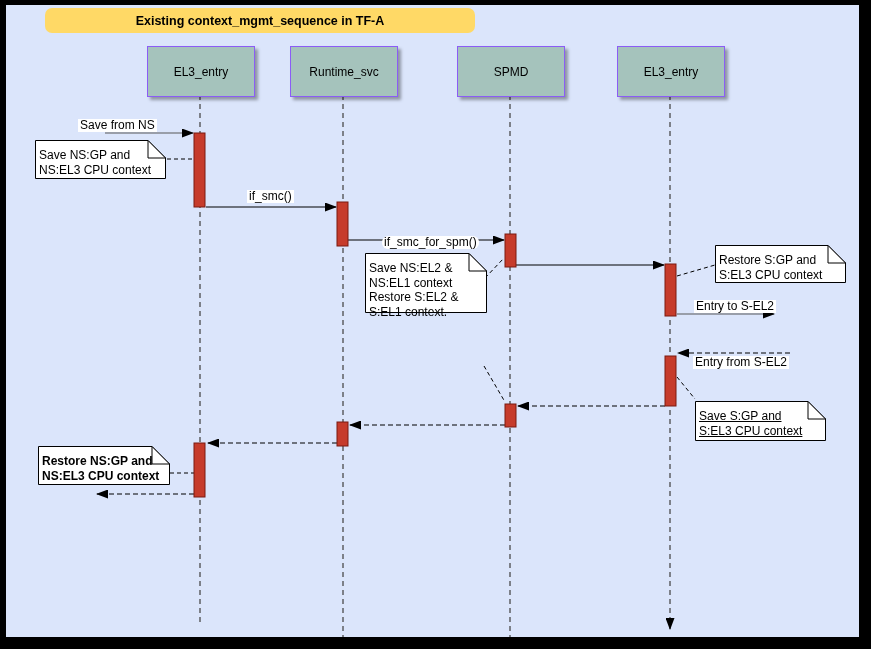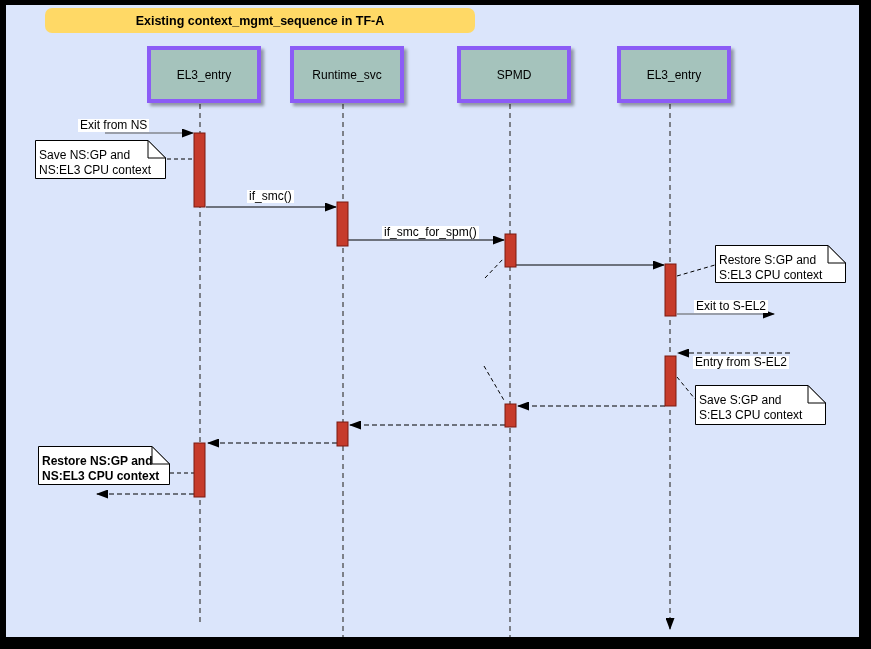--- a/index.html
+++ b/index.html
@@ -27,21 +27,21 @@
     background: #ffd966;
     border-radius: 7px;
     display: flex; align-items: center; justify-content: center;
     font-size: 12.5px; font-weight: bold; color: #000;
     z-index: 3;
   }
   .lifeline-header {
     position: absolute;
     width: 106px; height: 49px; top: 46px;
     background: #a5c3bc;
-    border: 4px solid #8b5cf6;
+    border: 1px solid #8b5cf6;
     box-shadow: 3px 3px 3px rgba(0,0,0,0.35);
     display: flex; align-items: center; justify-content: center;
     font-size: 12px; color: #000;
     z-index: 3;
   }
   .msg-label {
     position: absolute;
     background: #ffffff;
     font-size: 12px; line-height: 13px;
     color: #000;
@@ -126,43 +126,53 @@
   <div class="lifeline-header" style="left:290px;">
     <span>Runtime_svc</span>
   </div>
   <div class="lifeline-header" style="left:457px;">
     <span>SPMD</span>
   </div>
   <div class="lifeline-header" style="left:617px;">
     <span>EL3_entry</span>
   </div>
 
-  <div class="msg-label" style="left:78px;top:119px;">Exit from NS</div>
+  <div class="msg-label" style="left:78px;top:119px;">Save from NS</div>
   <div class="msg-label" style="left:247px;top:190px;">if_smc()</div>
-  <div class="msg-label" style="left:382px;top:226px;">if_smc_for_spm()</div>
-  <div class="msg-label" style="left:694px;top:300px;">Exit to S-EL2</div>
+  <div class="msg-label" style="left:382px;top:236px;border-radius:6px;">if_smc_for_spm()</div>
+  <div class="msg-label" style="left:694px;top:300px;">Entry to S-EL2</div>
   <div class="msg-label" style="left:693px;top:356px;">Entry from S-EL2</div>
 
   <div class="note" style="left:35px;top:140px;width:131px;height:39px;">
       <svg width="131" height="39" class="note-bg">
         <path d="M0.5,0.5 L113,0.5 L130.5,18 L130.5,38.5 L0.5,38.5 Z" fill="#ffffff" stroke="#000"></path>
         <path d="M113,0.5 L130.5,18 L113,18 Z" fill="#ffffff" stroke="#000"></path>
       </svg>
     <div class="note-text">Save NS:GP and
 NS:EL3 CPU context</div>
   </div>
+  <div class="note" style="left:365px;top:253px;width:122px;height:60px;">
+      <svg width="122" height="60" class="note-bg">
+        <path d="M0.5,0.5 L104,0.5 L121.5,18 L121.5,59.5 L0.5,59.5 Z" fill="#ffffff" stroke="#000"></path>
+        <path d="M104,0.5 L121.5,18 L104,18 Z" fill="#ffffff" stroke="#000"></path>
+      </svg>
+    <div class="note-text">Save NS:EL2 &amp;
+NS:EL1 context
+Restore S:EL2 &amp;
+S:EL1 context.</div>
+  </div>
   <div class="note" style="left:715px;top:245px;width:131px;height:38px;">
       <svg width="131" height="38" class="note-bg">
         <path d="M0.5,0.5 L113,0.5 L130.5,18 L130.5,37.5 L0.5,37.5 Z" fill="#ffffff" stroke="#000"></path>
         <path d="M113,0.5 L130.5,18 L113,18 Z" fill="#ffffff" stroke="#000"></path>
       </svg>
     <div class="note-text">Restore S:GP and
 S:EL3 CPU context</div>
   </div>
-  <div class="note" style="left:695px;top:385px;width:131px;height:40px;">
+  <div class="note" style="left:695px;top:401px;width:131px;height:40px;text-decoration:underline;">
       <svg width="131" height="40" class="note-bg">
         <path d="M0.5,0.5 L113,0.5 L130.5,18 L130.5,39.5 L0.5,39.5 Z" fill="#ffffff" stroke="#000"></path>
         <path d="M113,0.5 L130.5,18 L113,18 Z" fill="#ffffff" stroke="#000"></path>
       </svg>
     <div class="note-text">Save S:GP and
 S:EL3 CPU context</div>
   </div>
   <div class="note" style="left:38px;top:446px;width:132px;height:39px;font-weight:bold;">
       <svg width="132" height="39" class="note-bg">
         <path d="M0.5,0.5 L114,0.5 L131.5,18 L131.5,38.5 L0.5,38.5 Z" fill="#ffffff" stroke="#000"></path>

